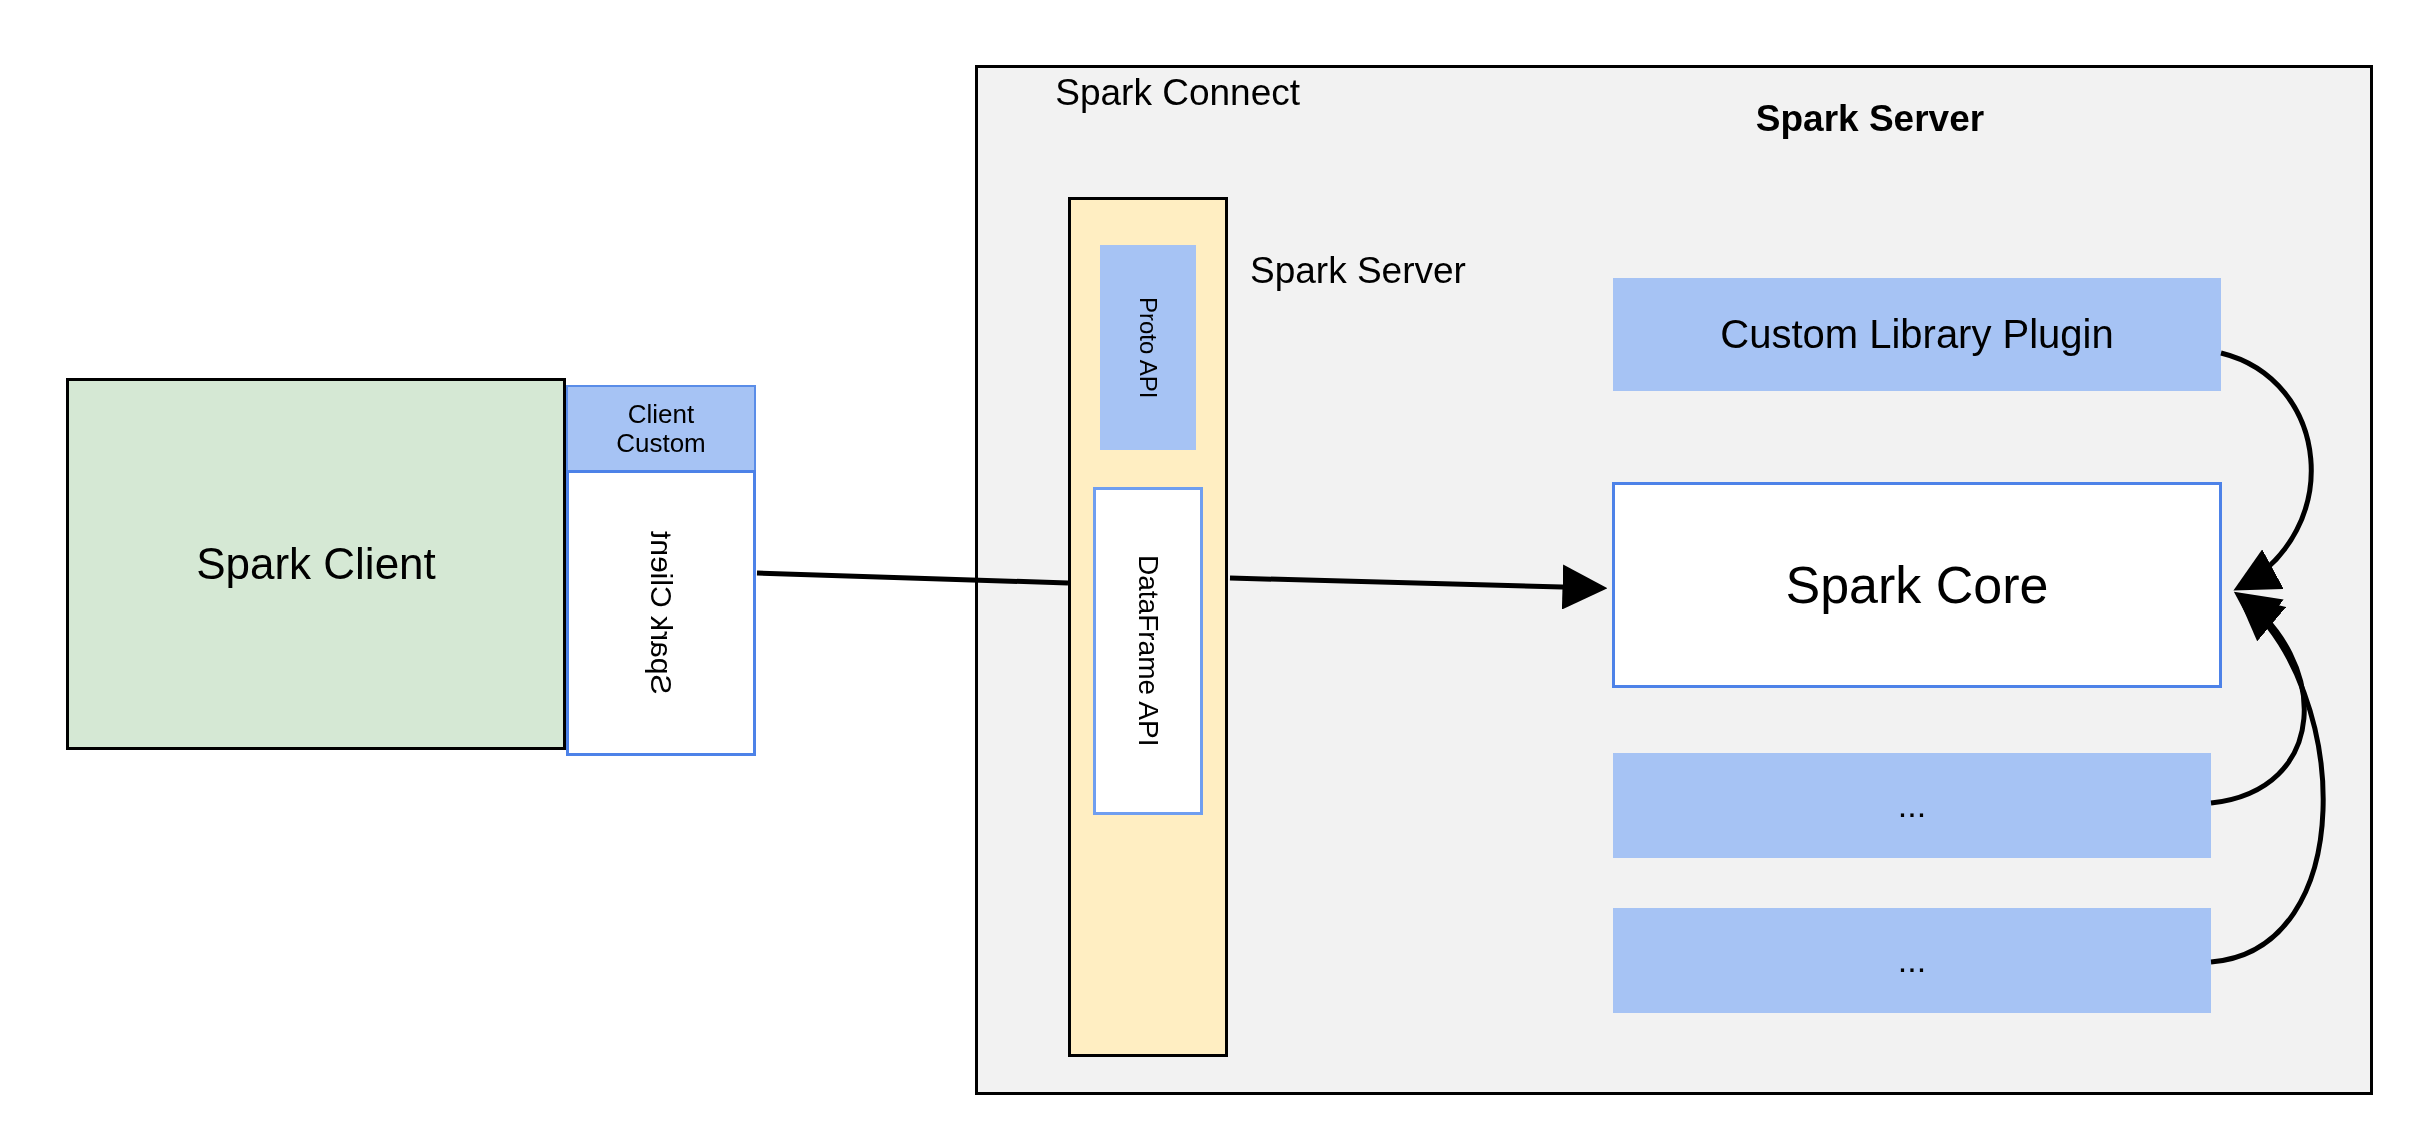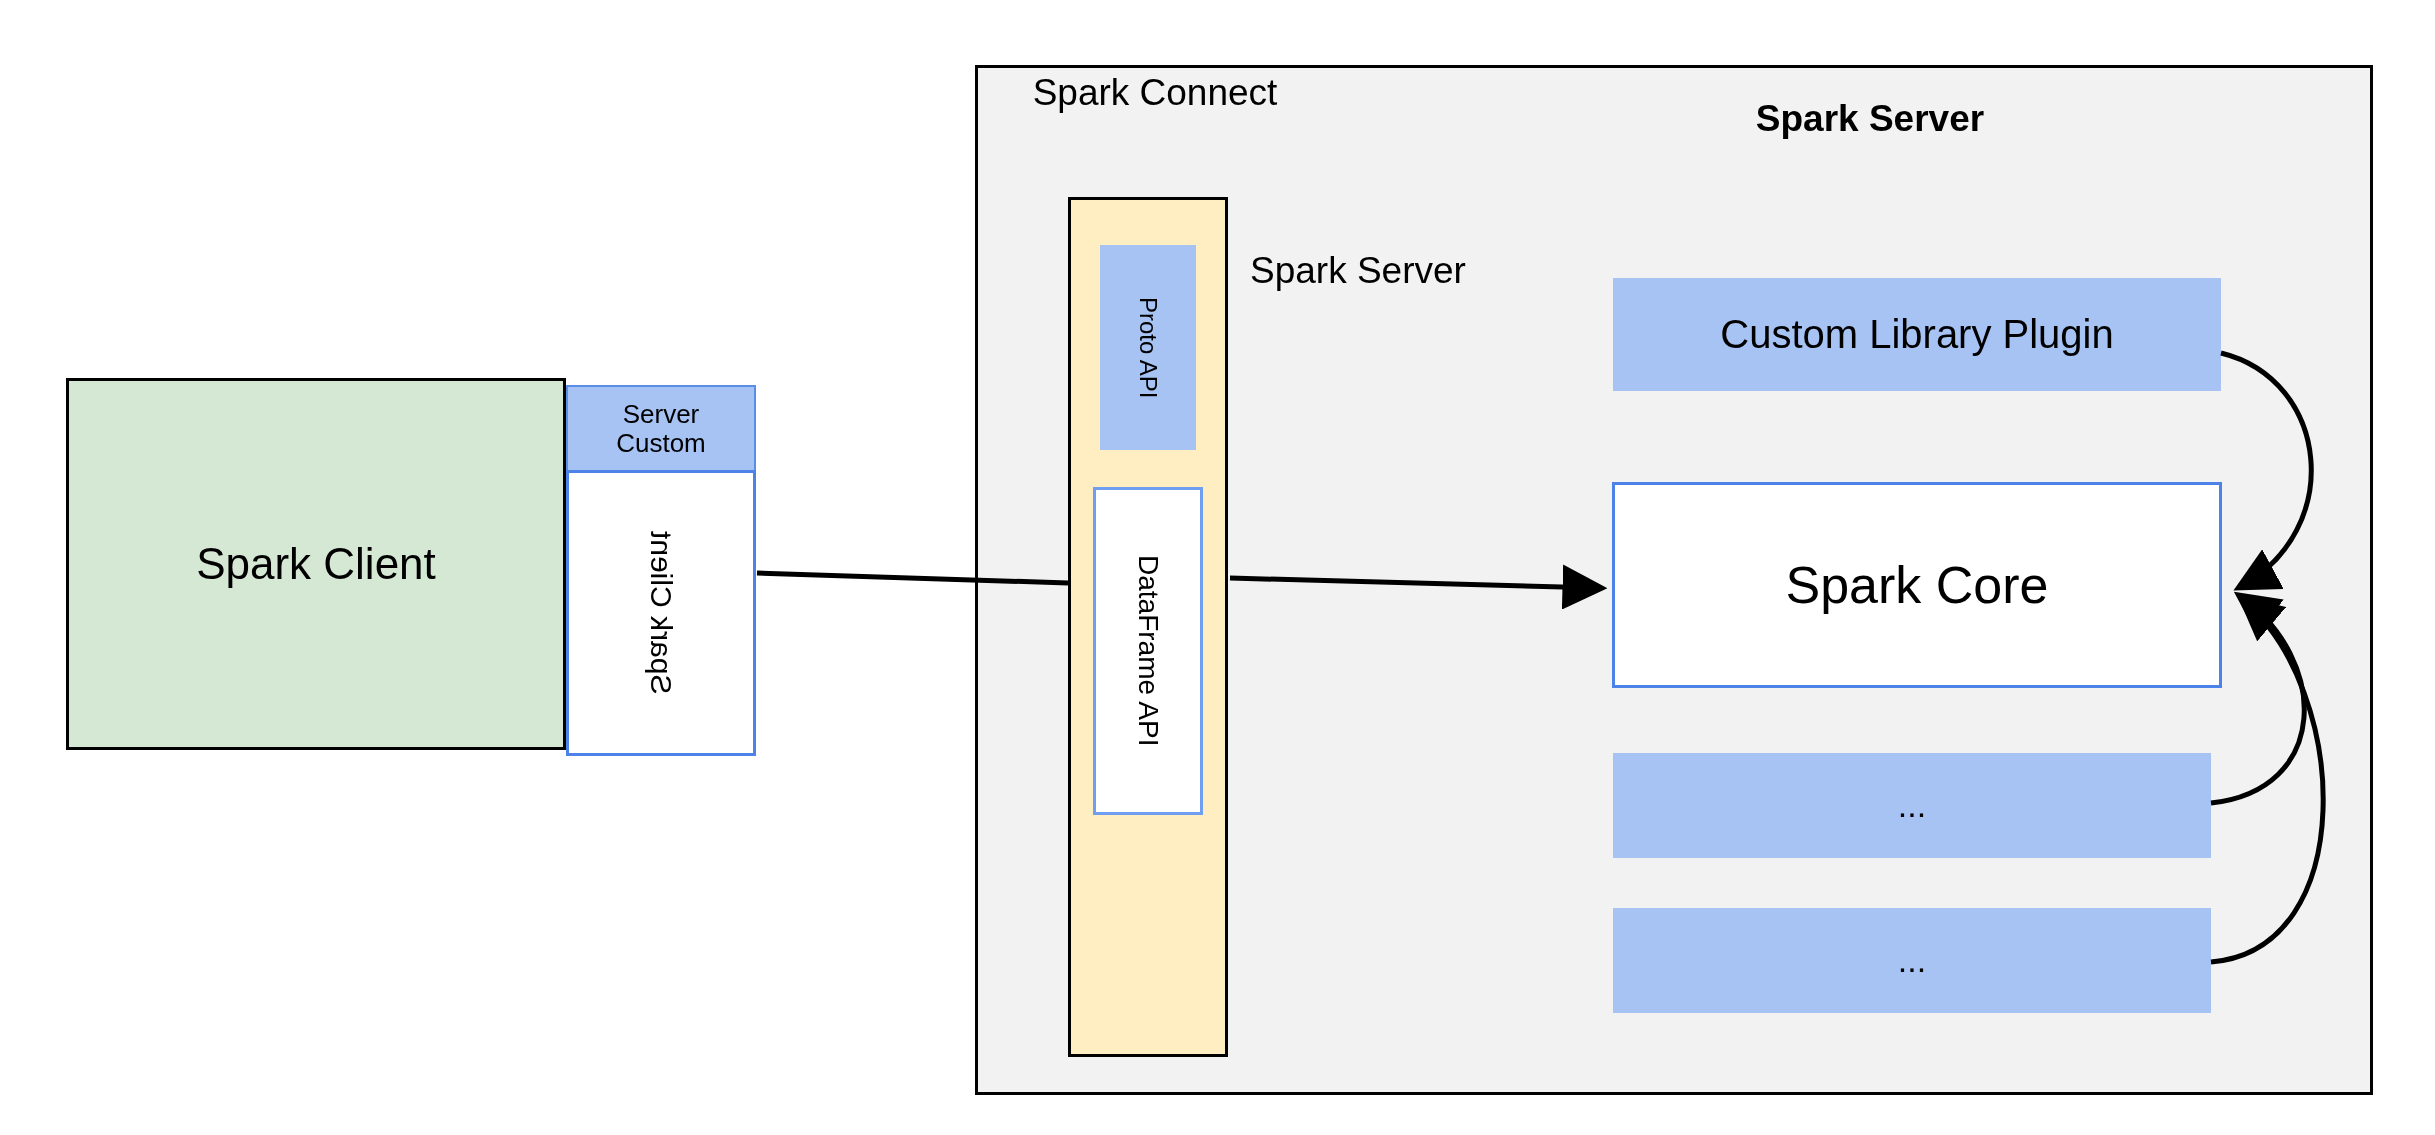--- a/index.html
+++ b/index.html
@@ -22,21 +22,21 @@
   #spark-client{left:566px;top:470px;width:190px;height:286px;
       background:#ffffff;border:3px solid #4d82e8;font-size:30px;z-index:4;}
   #spark-client .vtext{writing-mode:vertical-rl;transform:rotate(180deg) scale(-1,1);
       white-space:nowrap;}
 
   
   #server-container{left:975px;top:65px;width:1398px;height:1030px;
       background:#f2f2f2;border:3px solid #000000;z-index:1;}
 
   #spark-connect-api-label{position:absolute;left:1010px;top:70px;width:290px;
-      font-size:37px;text-align:center;line-height:1.25;z-index:2;}
+      font-size:37px;text-align:right;line-height:1.25;z-index:2;}
 
   #spark-server-title{position:absolute;left:1560px;top:98px;width:620px;
       font-size:37px;font-weight:bold;text-align:center;z-index:2;}
 
   #spark-server-library-label{position:absolute;left:1250px;top:248px;width:300px;
       font-size:37px;text-align:left;line-height:1.25;z-index:2;}
 
   
   #server-column{left:1068px;top:197px;width:160px;height:860px;
       background:#ffeec2;border:3px solid #000000;z-index:2;}
@@ -104,21 +104,21 @@
   </div>
 
   <div class="box" id="client-app">
     <div class="lbl">
       <div>Spark Client</div>
     </div>
   </div>
 
   <div class="box" id="client-package">
     <div>
-      <div>Server</div>
+      <div>Client</div>
       <div>Custom</div>
     </div>
   </div>
 
   <div class="box" id="spark-client">
     <span class="vtext">Spark Client</span>
   </div>
 
   <svg id="arrow-layer" viewBox="0 0 2435 1135">
     <defs>

